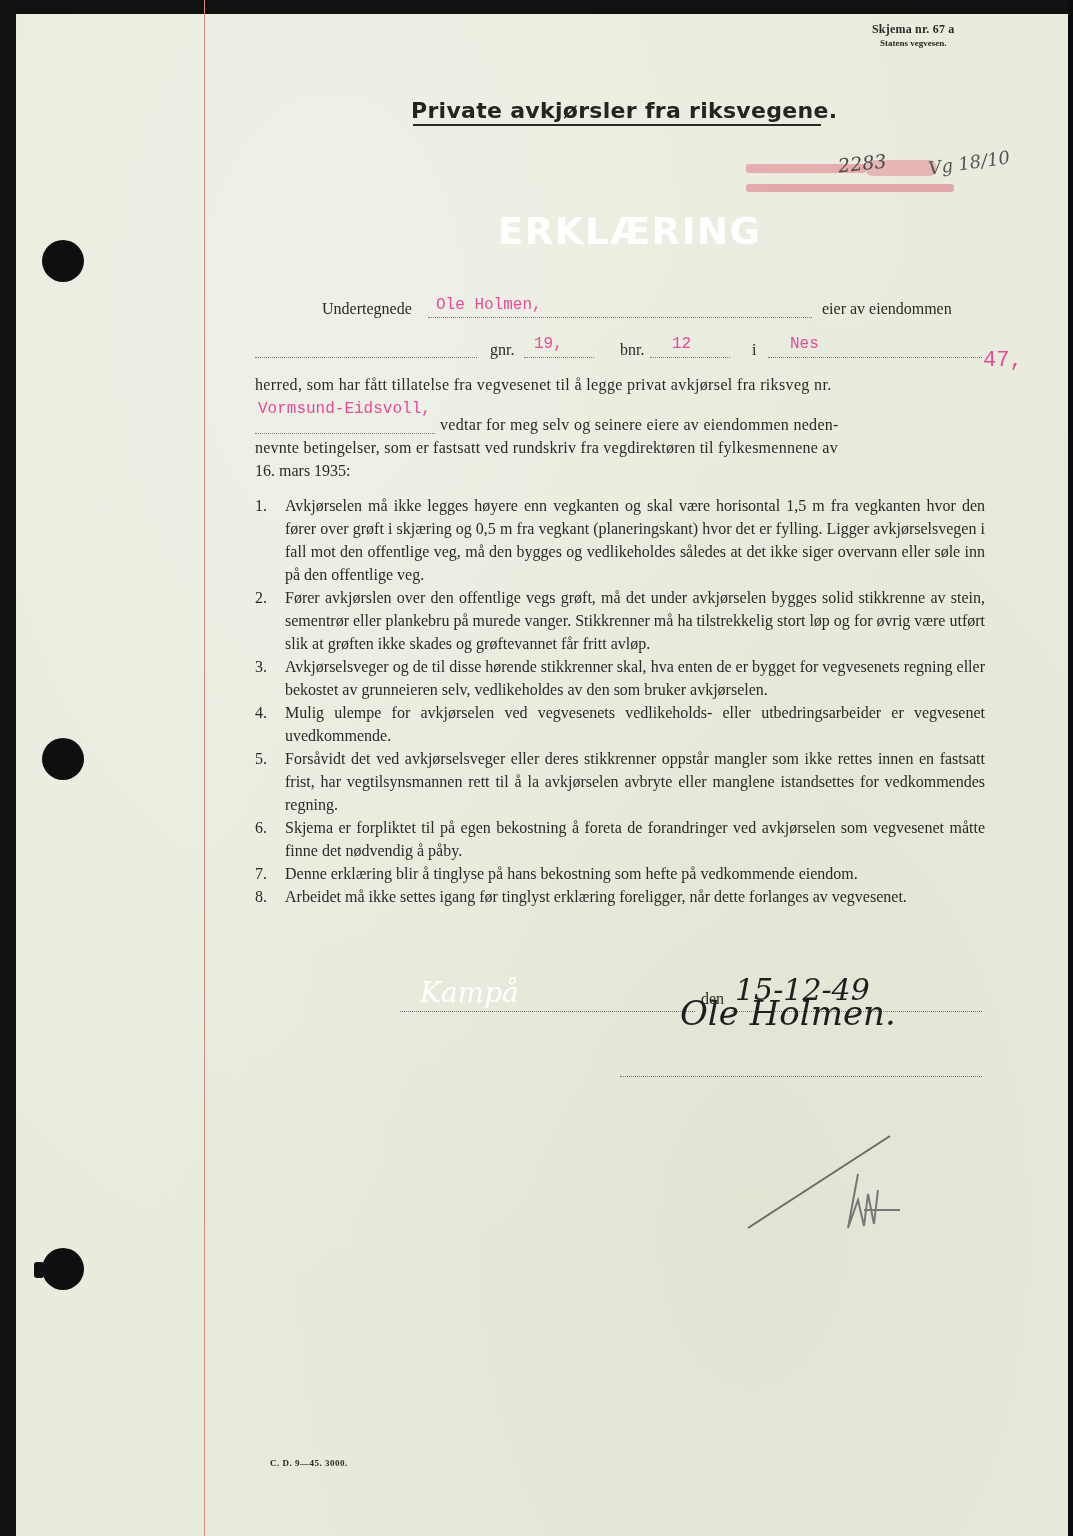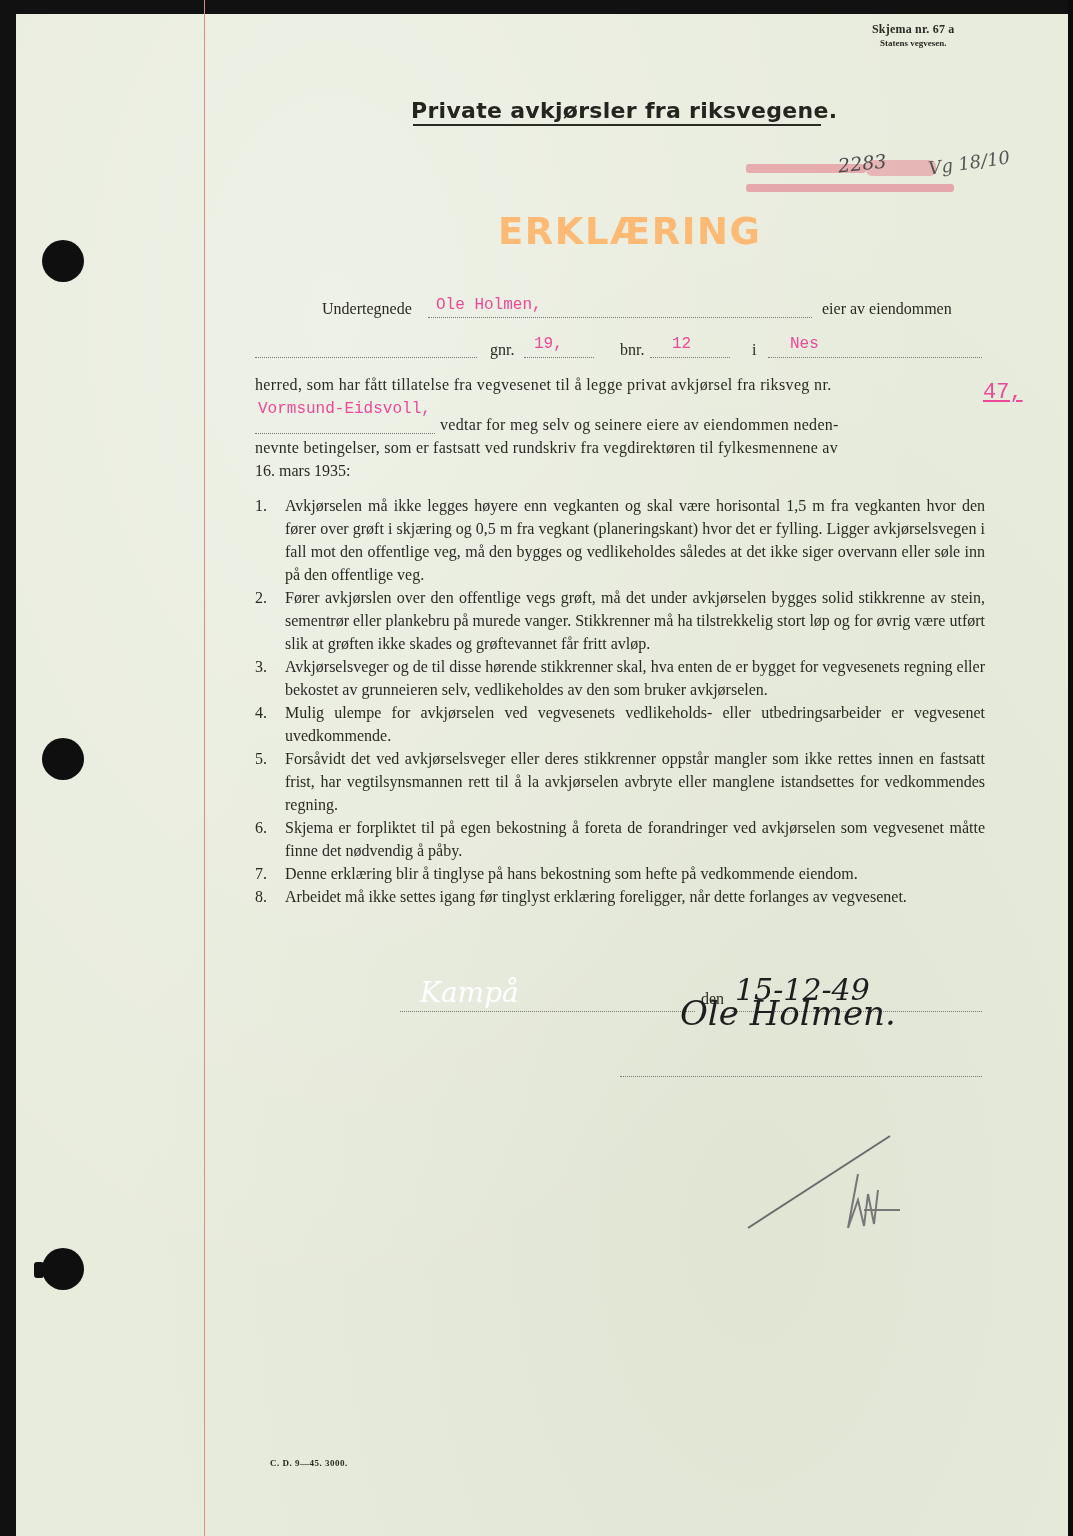--- a/index.html
+++ b/index.html
@@ -62,21 +62,21 @@
       font-size: 19px; color: #4a4a4a; transform: rotate(-6deg);
     }
     .hand-ref {
       position: absolute; left: 928px; top: 152px; font-family: "DejaVu Serif", serif; font-style: italic;
       font-size: 18px; color: #555; transform: rotate(-8deg);
     }
 
     .title {
       position: absolute; left: 498px; top: 210px;
       font-family: "DejaVu Sans", sans-serif; font-weight: bold; font-size: 37px;
-      letter-spacing: 1.5px; color: #fdba74;
+      letter-spacing: 1.5px; color: #ffffff;
     }
 
     .typed { font-family: "Liberation Mono", "DejaVu Sans Mono", monospace; color: #ec4899; font-size: 19px; }
     .line { position: absolute; font-size: 16px; white-space: nowrap; }
     .dots { position: absolute; border-bottom: 1px dotted #777; height: 0; }
     .items { position: absolute; left: 255px; top: 494px; width: 730px; }
     .item { display: flex; font-size: 16px; line-height: 23px; }
     .item .num { width: 30px; flex: none; }
     .item .txt { flex: 1; text-align: justify; }
 
@@ -124,21 +124,21 @@
 <div class="dots" style="left:524px; top:357px; width:70px;"></div>
 <div class="line typed" style="left:534px; top:335px;">19,</div>
 <div class="line" style="left:620px; top:341px;">bnr.</div>
 <div class="dots" style="left:650px; top:357px; width:80px;"></div>
 <div class="line typed" style="left:672px; top:335px;">12</div>
 <div class="line" style="left:752px; top:341px;">i</div>
 <div class="dots" style="left:768px; top:357px; width:214px;"></div>
 <div class="line typed" style="left:790px; top:335px;">Nes</div>
 
 <div class="line" style="left:255px; top:376px; letter-spacing:0.35px;">herred, som har fått tillatelse fra vegvesenet til å legge privat avkjørsel fra riksveg nr.</div>
-<div class="line typed" style="left:983px; top:380px; font-size:22px;text-decoration:underline;">47,</div>
+<div class="line typed" style="left:983px; top:348px; font-size:22px;">47,</div>
 
 <div class="dots" style="left:255px; top:433px; width:180px;"></div>
 <div class="line typed" style="left:258px; top:400px;">Vormsund-Eidsvoll,</div>
 <div class="line" style="left:440px; top:416px; letter-spacing:0.3px;">vedtar for meg selv og seinere eiere av eiendommen neden-</div>
 <div class="line" style="left:255px; top:439px; letter-spacing:0.25px;">nevnte betingelser, som er fastsatt ved rundskriv fra vegdirektøren til fylkesmennene av</div>
 <div class="line" style="left:255px; top:462px;">16. mars 1935:</div>
 
 <div class="items">
   <div class="item">
     <span class="num">1.</span>

